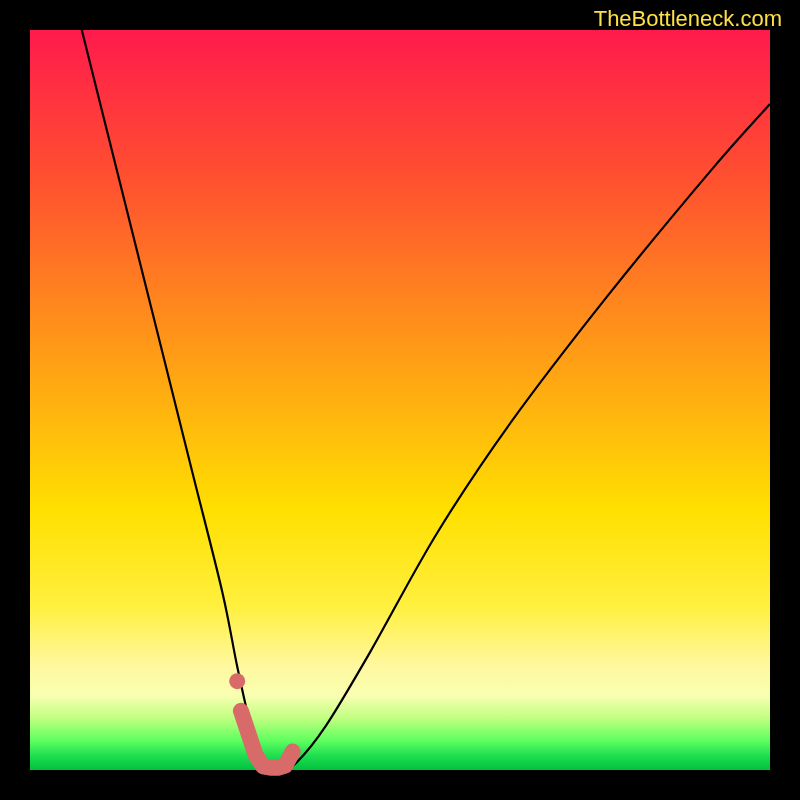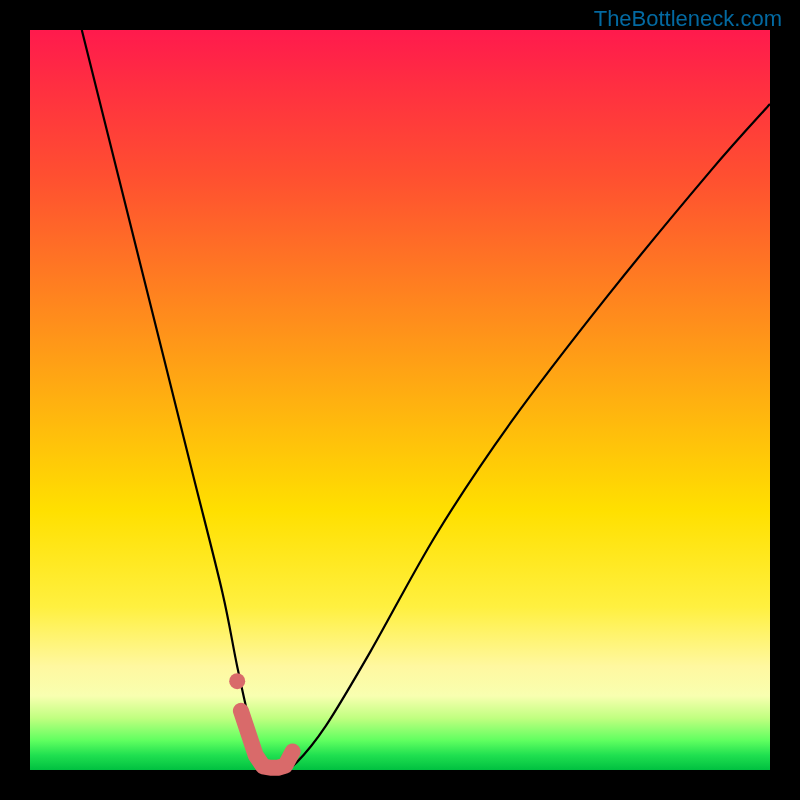--- a/index.html
+++ b/index.html
@@ -8,21 +8,21 @@
     height: 800px;
     background: #000;
     position: relative;
     overflow: hidden;
     font-family: Arial, sans-serif;
   }
   .watermark {
     position: absolute;
     top: 6px;
     right: 18px;
-    color: #0369a1;
+    color: #fde047;
     font-size: 22px;
     z-index: 10;
   }
   .plot {
     position: absolute;
     left: 30px;
     top: 30px;
     width: 740px;
     height: 740px;
     background: linear-gradient(to bottom,

